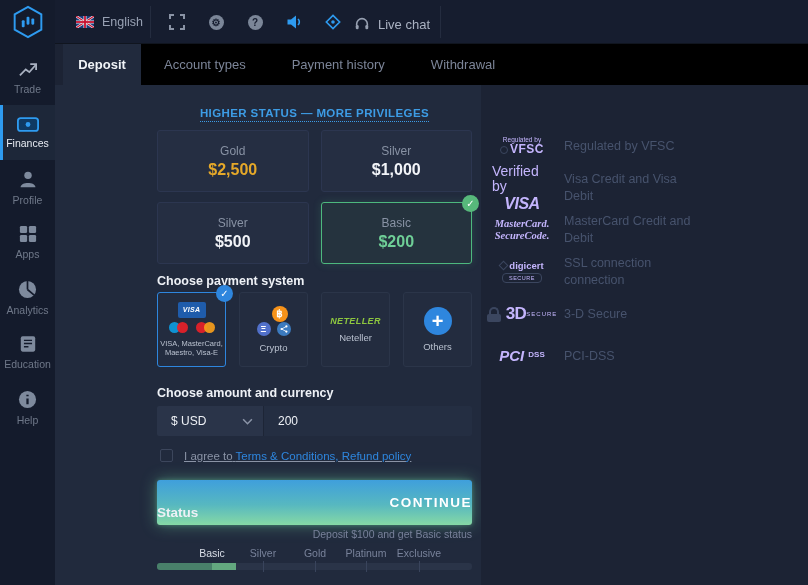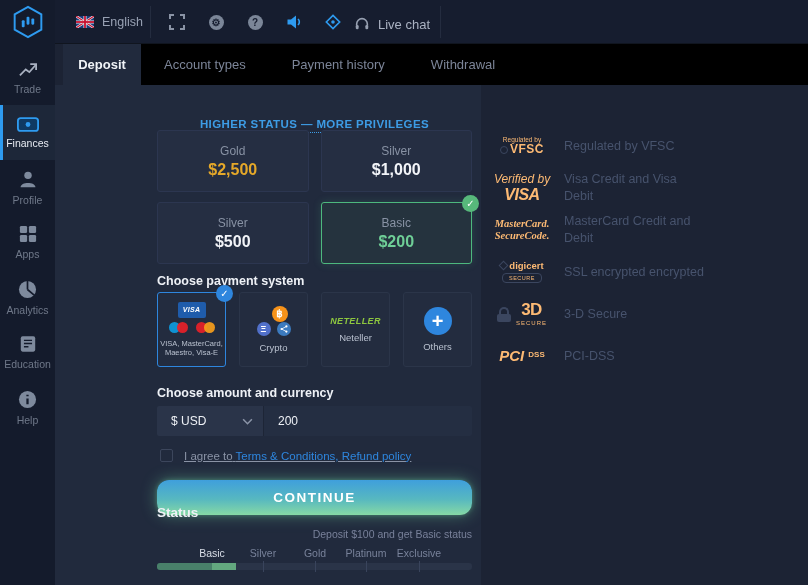--- a/index.html
+++ b/index.html
@@ -29,21 +29,21 @@
   
   .tabbar { position:absolute; left:55px; top:44px; width:753px; height:41px; background:#000000; display:flex;margin-left:8px; }
   .tab { height:41px; display:flex; align-items:center; justify-content:center; font-size:13px; color:#7c8598; padding:0 23px; cursor:pointer; }
   .tab.active { width:78px; padding:0; background:#212a3d; color:#f0f3f7; font-weight:bold; }
 
   
   .main-panel { position:absolute; left:55px; top:85px; width:426px; height:500px; background:#212a3d; }
   .right-panel { position:absolute; left:481px; top:85px; width:327px; height:500px; background:#1c2334; }
 
   
-  .priv-link { position:absolute; left:102px; top:29px; width:315px; text-align:center; }
+  .priv-link { position:absolute; left:102px; top:18px; width:315px; text-align:center; }
   .priv-link a { color:#3d9ce5; font-size:11.5px; font-weight:bold; letter-spacing:.4px; text-decoration:none; border-bottom:1px dotted #3d9ce5; padding-bottom:2px; cursor:pointer; }
 
   
   .cards { position:absolute; left:102px; top:45px; width:315px; display:grid; grid-template-columns:1fr 1fr; gap:10px 12px; }
   .card { position:relative; height:62px; background:#252e42; border:1px solid #2c3650; border-radius:3px; display:flex; flex-direction:column; align-items:center; justify-content:center; gap:3px; cursor:pointer; }
   .card-name { font-size:12px; color:#8892a4; }
   .card-amount { font-size:16px; font-weight:bold; color:#f2f4f8; }
   .card.gold .card-amount { color:#e5a829; }
   .card.selected { background:#25333e; border:1px solid #4db87e; box-shadow:0 0 8px rgba(90,200,140,.18); }
   .card.selected .card-amount { color:#6fcf97; }
@@ -79,43 +79,43 @@
   .currency-value { color:#eef1f6; font-size:12px; }
   .amount-input { flex:1; background:#242e42; border:0; outline:0; color:#eef1f6; font-size:12px; padding:0 14px; font-family:"Liberation Sans",sans-serif; }
 
   
   .agree-row { position:absolute; left:105px; top:364px; display:flex; align-items:center; gap:11px; }
   .checkbox { width:13px; height:13px; border:1px solid #3c465c; border-radius:2px; background:transparent; cursor:pointer; }
   .agree-text { font-size:11.5px; color:#8a93a6;text-decoration:underline; }
   .agree-text a { color:#2e86de; text-decoration:none; cursor:pointer; }
 
   
-  .continue-btn { position:absolute; left:102px; top:395px; width:315px; height:35px; border:0; border-radius:12px; background:linear-gradient(180deg,#3f9fdc 0%,#57b8c0 55%,#86d9a5 100%); color:#fff; font-size:13.5px; font-weight:bold; letter-spacing:1.5px; cursor:pointer; box-shadow:0 0 16px rgba(110,210,160,.45), 0 0 4px rgba(110,210,160,.35); font-family:"Liberation Sans",sans-serif; }
+  .continue-btn { position:absolute; left:102px; top:395px; width:315px; height:45px; border:0; border-radius:3px; background:linear-gradient(180deg,#3f9fdc 0%,#57b8c0 55%,#86d9a5 100%); color:#fff; font-size:13.5px; font-weight:bold; letter-spacing:1.5px; cursor:pointer; box-shadow:0 0 16px rgba(110,210,160,.45), 0 0 4px rgba(110,210,160,.35); font-family:"Liberation Sans",sans-serif;text-align:right; }
 
   
   .status-title { position:absolute; left:102px; top:420px; color:#eef1f6; font-size:13.5px; font-weight:bold; }
   .status-hint { position:absolute; right:9px; top:443px; color:#78819a; font-size:10.5px; }
   .levels { position:absolute; left:102px; top:462px; width:315px; height:13px; }
   .level { position:absolute; transform:translateX(-50%); font-size:10.5px; color:#78829a; white-space:nowrap; }
   .level.reached { color:#d9dee8; }
   .progress { position:absolute; left:102px; top:478px; width:315px; height:7px; background:#2a3448; border-radius:3px; }
   .progress-fill { position:relative; height:7px; width:0; background:#49806a; border-radius:3px 0 0 3px; overflow:hidden; }
   .progress-fill::after { content:""; position:absolute; right:0; top:0; width:24px; height:7px; background:#63a87f; }
   .tick { position:absolute; top:-2px; width:1px; height:11px; background:#39445c; }
 
   
   .badges { position:absolute; left:11px; top:41px; width:300px; }
   .badge-row { display:flex; align-items:center; height:40px; margin-bottom:2px; }
-  .badge-logo { width:60px; display:flex; flex-direction:column; align-items:center; justify-content:center; color:#fdba74; line-height:1.1; }
+  .badge-logo { width:60px; display:flex; flex-direction:column; align-items:center; justify-content:center; color:#c4b5fd; line-height:1.1; }
   .badge-text { margin-left:12px; width:140px; color:#47536d; font-size:12.5px; line-height:1.35; }
   .lg-tiny { font-size:6.5px; }
   .lg-row { display:flex; align-items:center; gap:2px; }
   .lg-vfsc { font-size:12px; font-weight:bold; letter-spacing:.5px; }
   .lg-ring { width:8px; height:8px; border:1.5px solid #3b465f; border-radius:50%; display:inline-block; }
-  .lg-visa-top { font-size:12px; font-style:italic; }
+  .lg-visa-top { font-size:14px; }
   .lg-visa { font-size:16px; font-weight:900; font-style:italic; letter-spacing:-.5px; }
   .lg-mc { font-family:"Liberation Serif",serif; font-style:italic; font-weight:bold; font-size:10.5px; }
   .lg-diamond { width:7px; height:7px; border:1.5px solid #3b465f; transform:rotate(45deg); display:inline-block; }
   .lg-digicert { font-size:9.5px; font-weight:bold; }
   .lg-pill { margin-top:2px; border:1px solid #3b465f; border-radius:4px; font-size:5.5px; padding:1px 6px; letter-spacing:.5px; }
   .lg-lock { position:relative; width:14px; height:15px; margin-right:3px; }
   .lg-lock .shackle { position:absolute; left:2px; top:0; width:10px; height:9px; border:2px solid #3b465f; border-bottom:0; border-radius:6px 6px 0 0; }
   .lg-lock .body { position:absolute; left:0; bottom:0; width:14px; height:8px; background:#3b465f; border-radius:2px; }
   .lg-3d { font-size:17px; font-weight:900; letter-spacing:-.5px; }
   .lg-secure-sub { font-size:6px; letter-spacing:1px; }
@@ -395,31 +395,31 @@
       </div>
 
       <div class="badge-row">
         <div class="badge-logo">
           <span class="lg-row">
               <span class="lg-diamond"></span>
               <span class="lg-digicert">digicert</span>
             </span>
           <span class="lg-pill">SECURE</span>
         </div>
-        <div class="badge-text">SSL encrypted encrypted</div>
+        <div class="badge-text">SSL connection connection</div>
       </div>
 
       <div class="badge-row">
         <div class="badge-logo">
           <span class="lg-row">
             <span class="lg-lock">
                 <span class="shackle"></span>
                 <span class="body"></span>
               </span>
-            <span style="display:flex;flex-direction:column;align-items:center;">
+            <span style="display:flex;flex-direction:row;align-items:center;">
               <span class="lg-3d">3D</span>
               <span class="lg-secure-sub">SECURE</span>
             </span>
           </span>
         </div>
         <div class="badge-text">3-D Secure</div>
       </div>
 
       <div class="badge-row">
         <div class="badge-logo">

